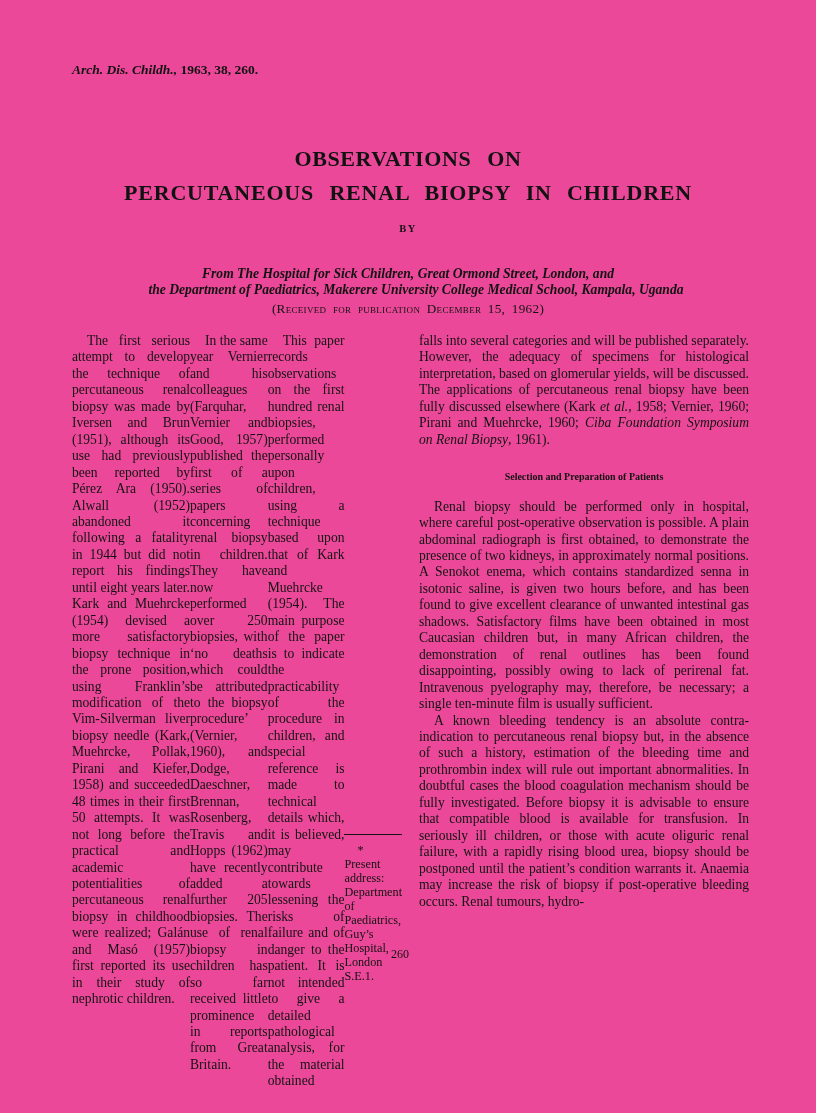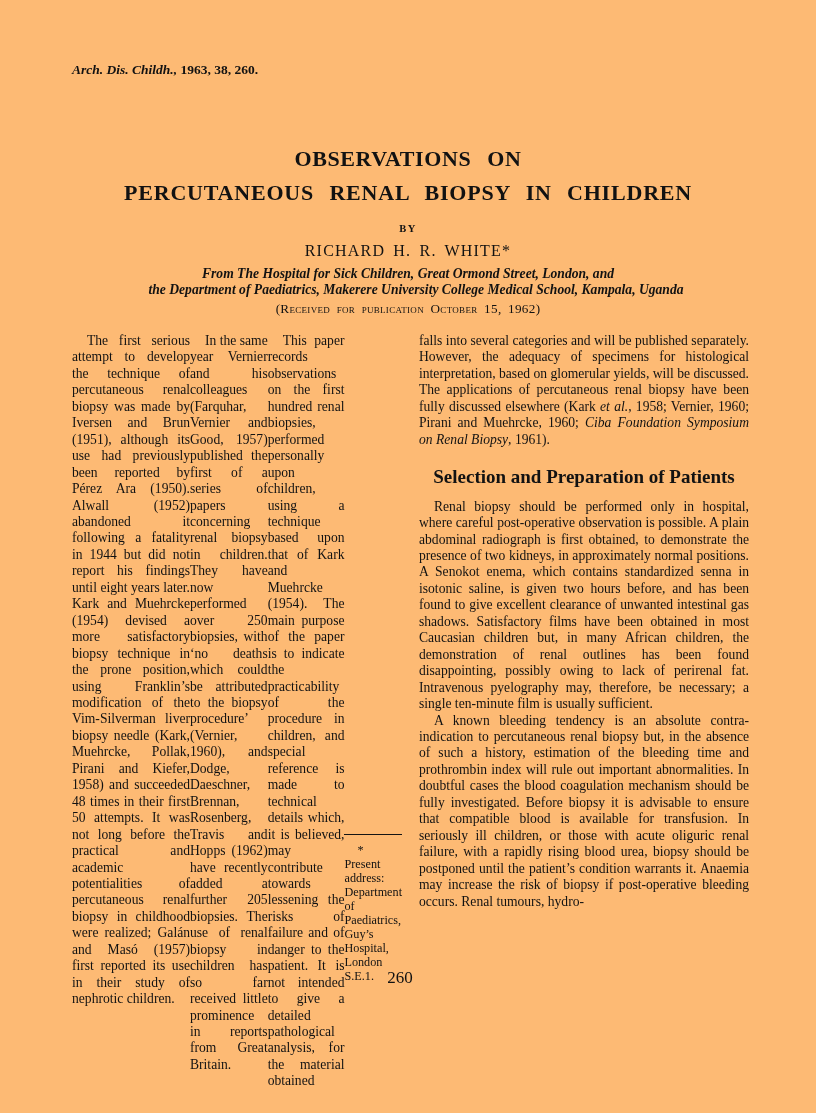--- a/index.html
+++ b/index.html
@@ -2,21 +2,21 @@
 <html><head>
 <meta charset="utf-8">
 <style>
   * { box-sizing: border-box; }
   html, body { margin: 0; padding: 0; background: #e8e8e8; }
   .page {
     position: relative;
     width: 816px;
     height: 1113px;
     margin: 0 auto;
-    background: #fdba74;
+    background: #ec4899;
     color: #121212;
     font-family: "Liberation Serif", "DejaVu Serif", serif;
     overflow: hidden;
   }
   .journal-line {
     position: absolute;
     left: 72px;
     top: 62px;
     font-size: 13.5px;
     font-weight: bold;
@@ -100,63 +100,62 @@
     display: flex;
     flex-direction: row;
     height: 650px;
   }
   .column p { margin: 0; }
   .para-indent { text-indent: 15px; }
   .it { font-style: italic; }
   .section-heading {
     text-align: center;
     font-weight: bold;
-    font-size: 19px;
+    font-size: 10px;
     margin: 21px 0 13px 0 !important;
   }
   .footnote-block {
     margin-top: auto;
     border-top: 1.8px solid #141414;
     padding-top: 8px;
   }
   .footnote-text {
     font-size: 12.2px;
     line-height: 14px;
     text-align: justify;
     text-indent: 13px;
   }
   .page-number {
     position: absolute;
     left: 0;
     right: 16px;
-    top: 968px;
+    top: 947px;
     text-align: center;
-    font-size: 17px;
+    font-size: 12px;
   }
 </style>
 </head>
 <body>
 
 <div class="page">
 
   <div class="journal-line">
     <span class="journal-name">Arch. Dis. Childh.,</span>
     <span>1963, 38, 260.</span>
   </div>
 
   <div class="title-line1">OBSERVATIONS ON</div>
   <div class="title-line2">PERCUTANEOUS RENAL BIOPSY IN CHILDREN</div>
 
   <div class="by-label">BY</div>
-  <div class="author-line">RICHARD H. R. WHITE*</div>
 
   <div class="affil-line1">From The Hospital for Sick Children, Great Ormond Street, London, and</div>
   <div class="affil-line2">the Department of Paediatrics, Makerere University College Medical School, Kampala, Uganda</div>
 
-  <div class="received-line">(Received for publication October 15, 1962)</div>
+  <div class="received-line">(Received for publication December 15, 1962)</div>
 
   <div class="columns">
 
     <div class="column column-left">
       <p class="para-indent">The first serious attempt to develop the technique of percutaneous renal biopsy was made by Iversen and Brun (1951), although its use had previously been reported by Pérez Ara (1950).  Alwall (1952) abandoned it following a fatality in 1944 but did not report his findings until eight years later.  Kark and Muehrcke (1954) devised a more satisfactory biopsy technique in the prone position, using Franklin’s modification of the Vim-Silverman liver biopsy needle (Kark, Muehrcke, Pollak, Pirani and Kiefer, 1958) and succeeded 48 times in their first 50 attempts.  It was not long before the practical and academic potentialities of percutaneous renal biopsy in childhood were realized; Galán and Masó (1957) first reported its use in their study of nephrotic children.</p>
       <p class="para-indent">In the same year Vernier and his colleagues (Farquhar, Vernier and Good, 1957) published the first of a series of papers concerning renal biopsy in children.  They have now performed over 250 biopsies, with ‘no deaths which could be attributed to the biopsy procedure’ (Vernier, 1960), and Dodge, Daeschner, Brennan, Rosenberg, Travis and Hopps (1962) have recently added a further 205 biopsies.  The use of renal biopsy in children has so far received little prominence in reports from Great Britain.</p>
       <p class="para-indent">This paper records observations on the first hundred renal biopsies, performed personally upon children, using a technique based upon that of Kark and Muehrcke (1954).  The main purpose of the paper is to indicate the practicability of the procedure in children, and special reference is made to technical details which, it is believed, may contribute towards lessening the risks of failure and of danger to the patient.  It is not intended to give a detailed pathological analysis, for the material obtained</p>
       <div class="footnote-block">
         <p class="footnote-text">* Present address: Department of Paediatrics, Guy’s Hospital, London S.E.1.</p>
       </div>

